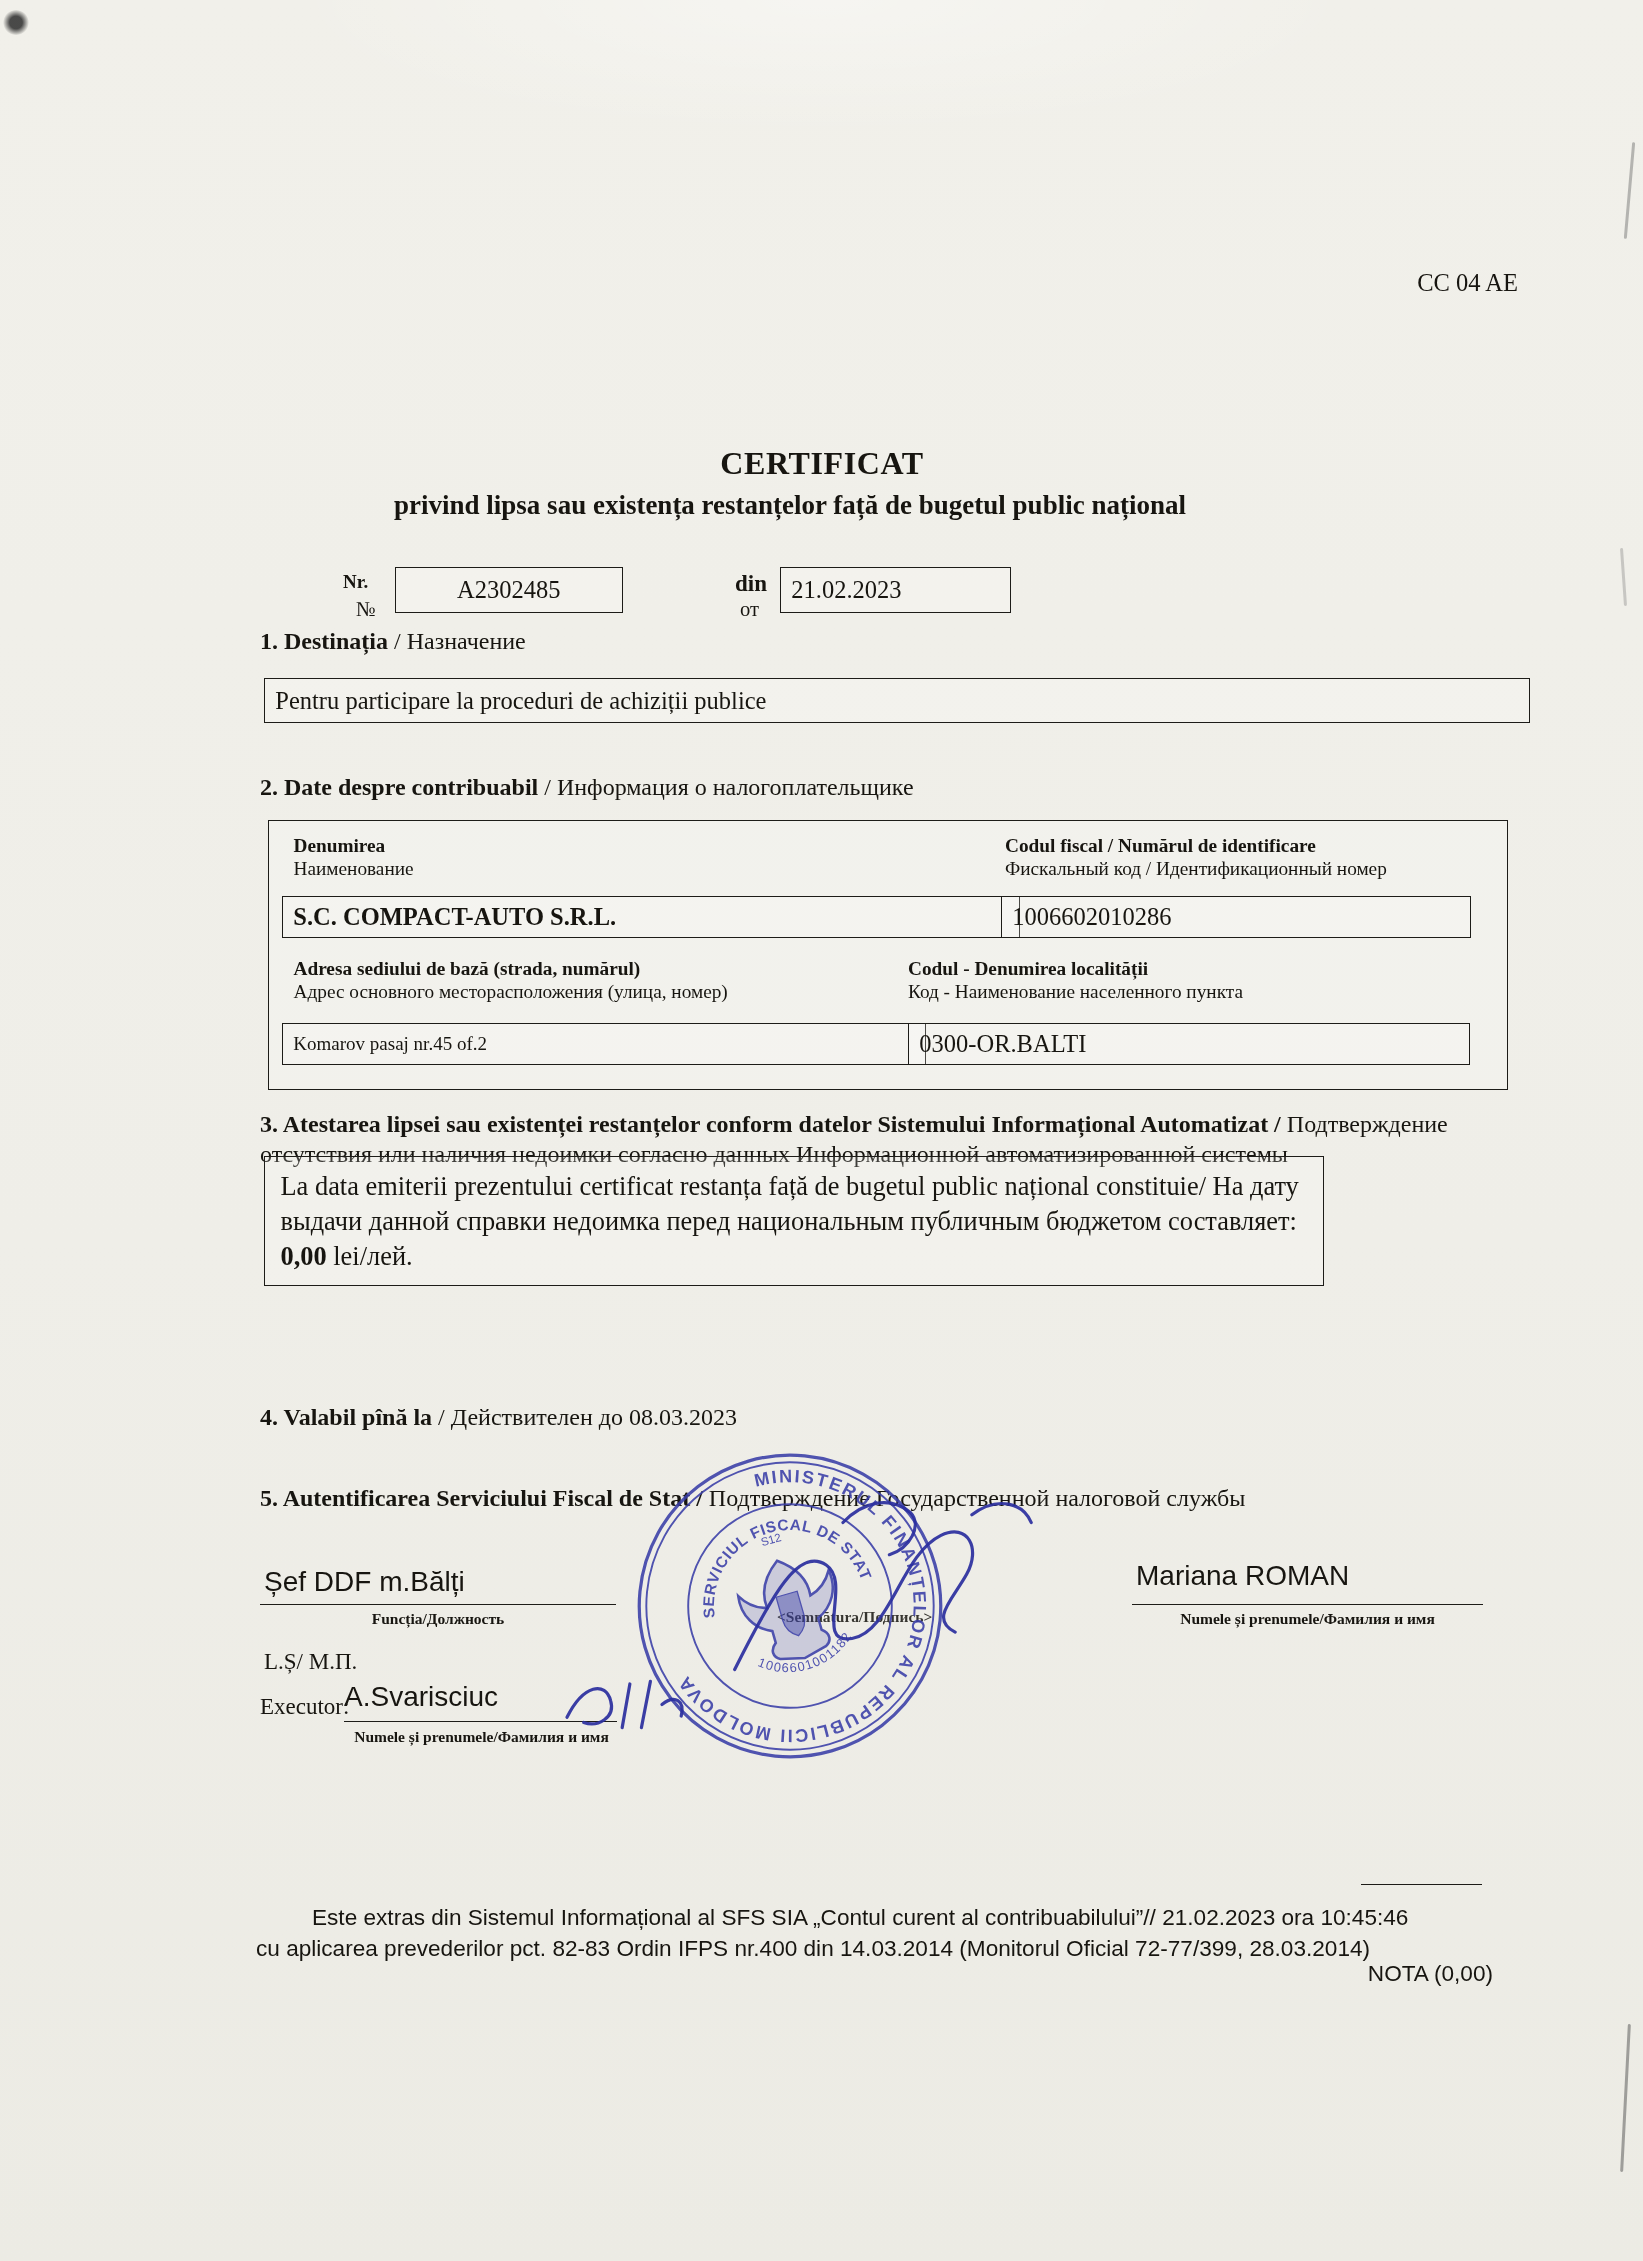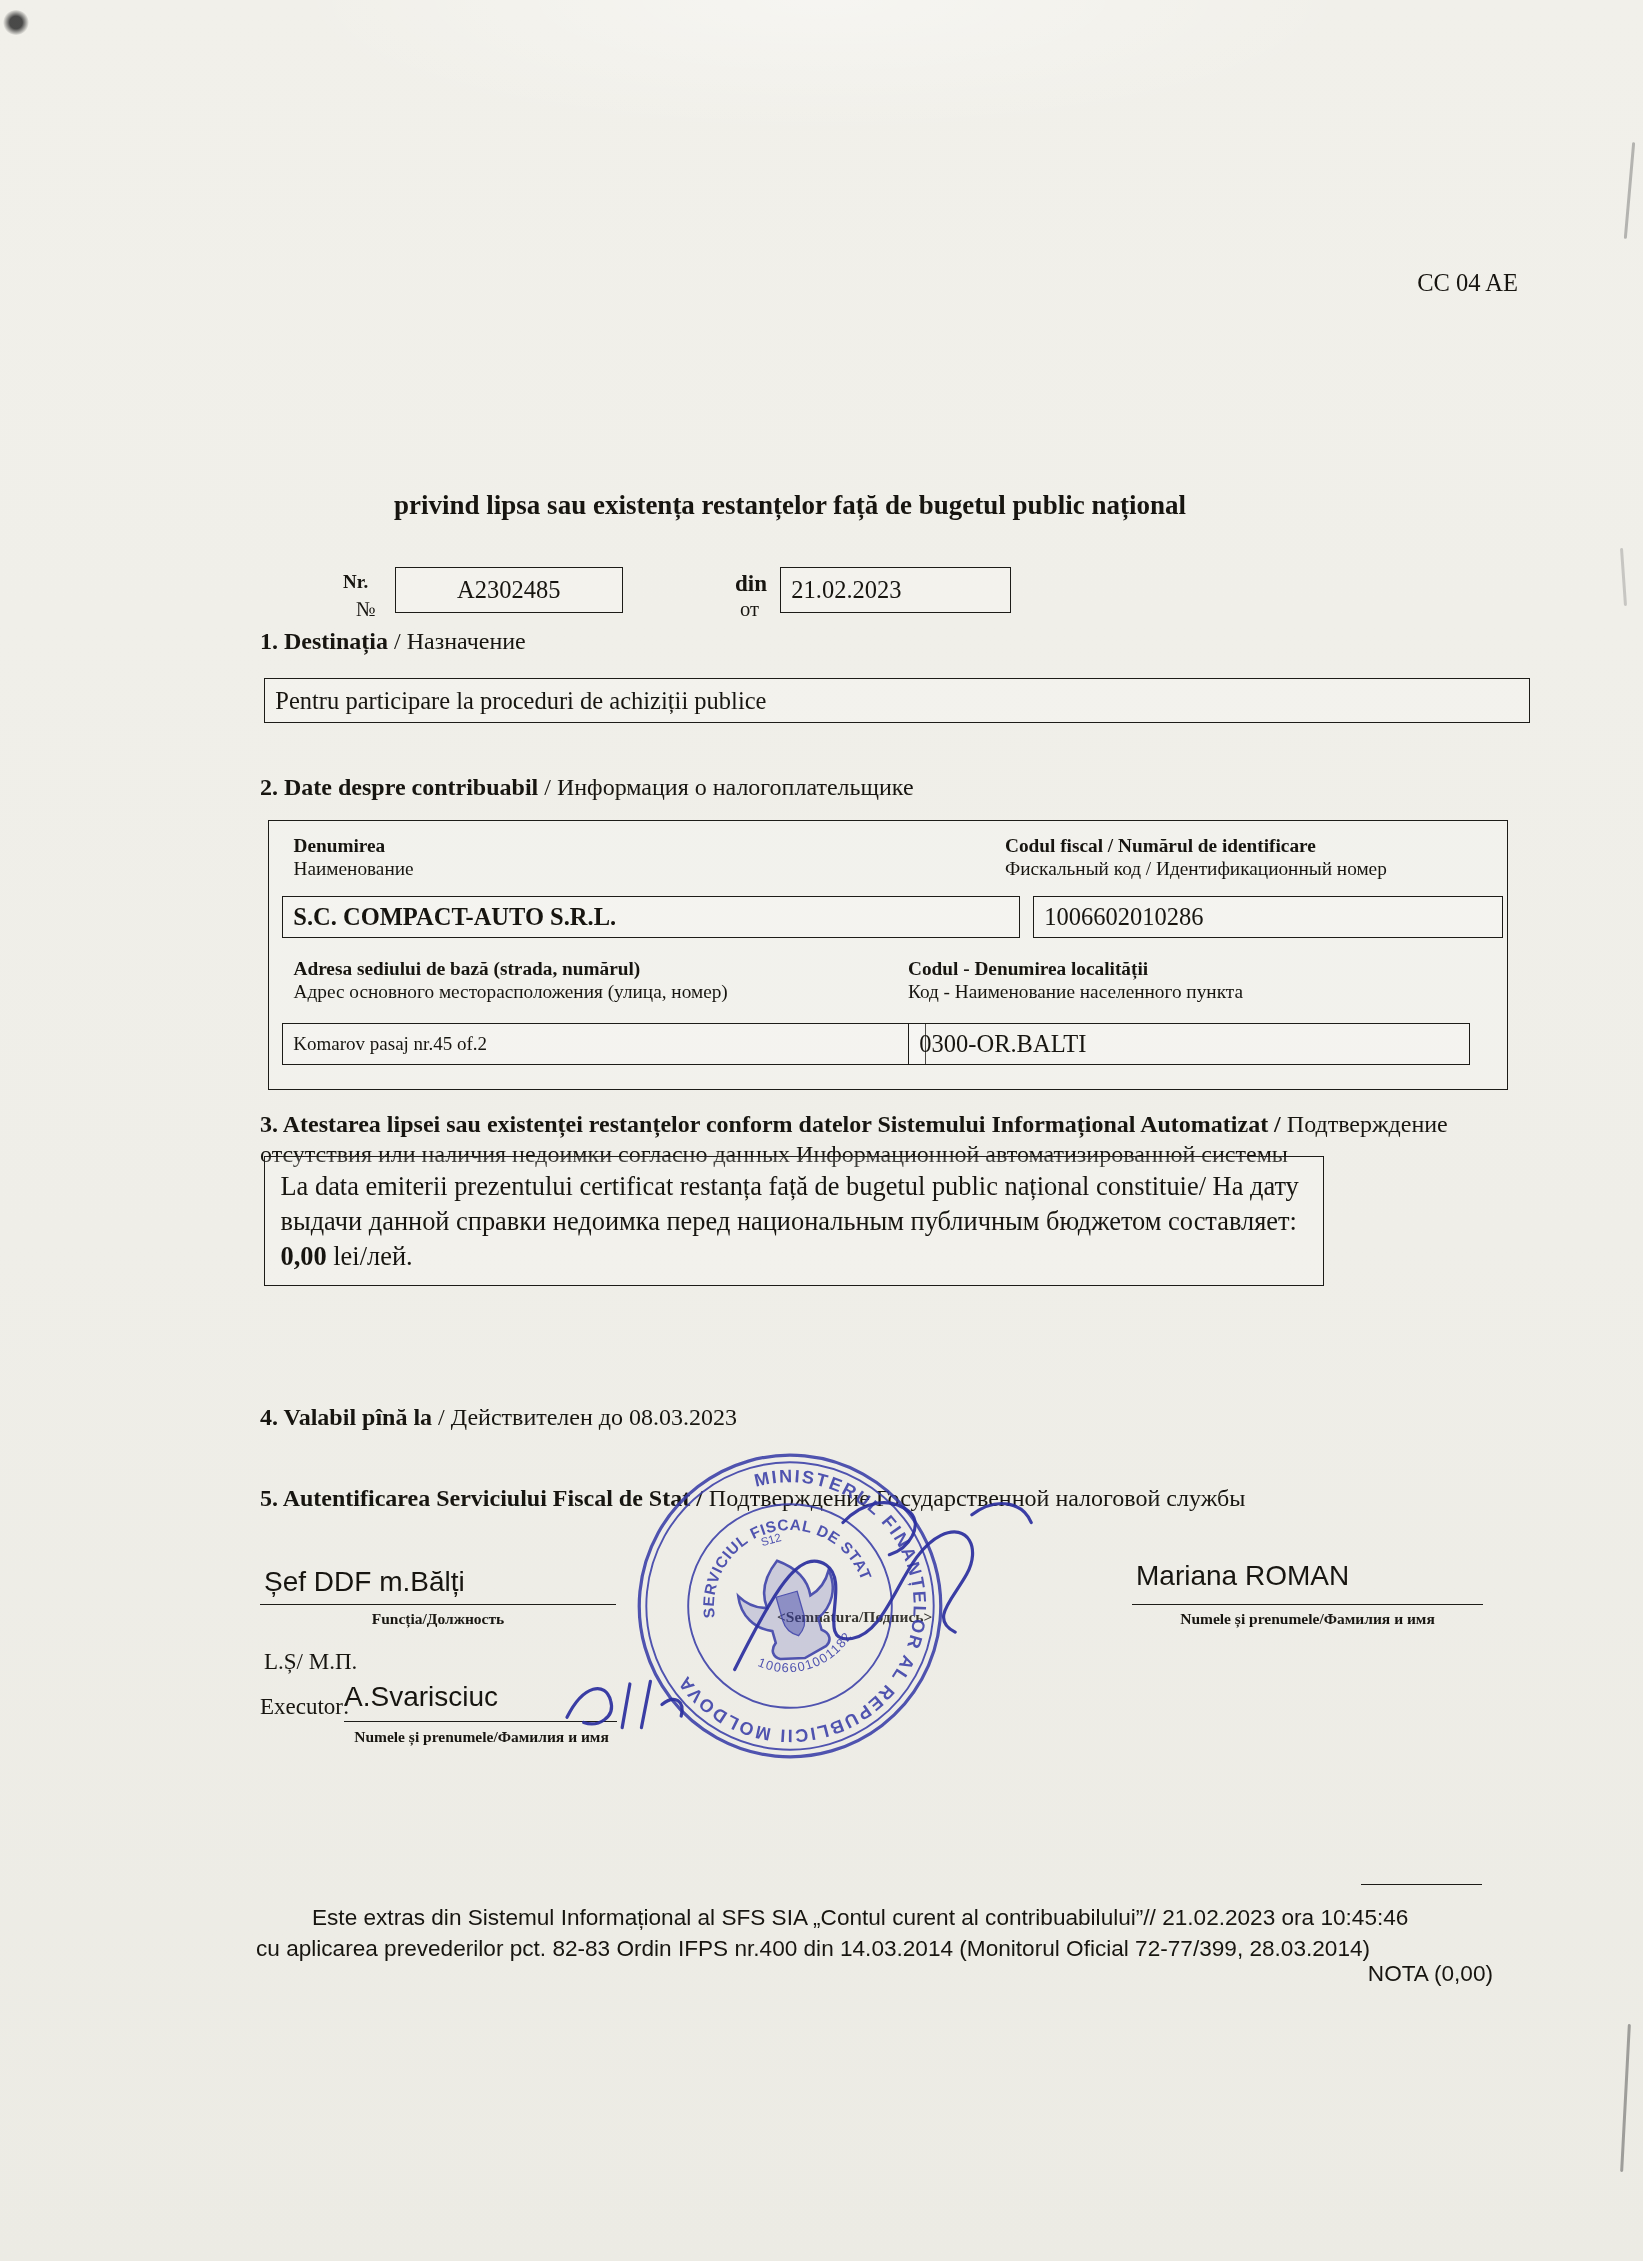--- a/index.html
+++ b/index.html
@@ -32,20 +32,21 @@
 <div class="page">
 
   <div class="abs artifact" style="left:2.6px;top:10.3px;width:26px;height:24.5px;border-radius:50%;
               background:radial-gradient(circle,#2c2c2c 0%,#2c2c2c 35%,transparent 72%);opacity:.85;"></div>
   <div class="abs artifact" style="left:1628px;top:142px;width:2.6px;height:97px;background:#6a6a6a;opacity:.45;transform:rotate(5deg);border-radius:1.9px;"></div>
   <div class="abs artifact" style="left:1622px;top:548px;width:2.6px;height:58px;background:#7a7a7a;opacity:.35;transform:rotate(-4deg);border-radius:1.9px;"></div>
   <div class="abs artifact" style="left:1624px;top:2024px;width:3.2px;height:148px;background:#4f4f4f;opacity:.5;transform:rotate(3deg);border-radius:2.6px;"></div>
 
   <div class="abs right" style="right:126px;top:269px;font-size:24.5px;">CC 04 AE</div>
 
+  <div class="abs b center" style="left:0;top:445px;width:1644px;font-size:32px;letter-spacing:0.6px;">CERTIFICAT</div>
   <div class="abs b center" style="left:0;top:490px;width:1580px;font-size:27px;">privind lipsa sau existența restanțelor față de bugetul public național</div>
 
   <div class="abs b" style="left:343px;top:571px;font-size:19px;">Nr.</div>
   <div class="abs" style="left:356px;top:598px;font-size:20.6px;">№</div>
   <div class="abs field center" style="left:395px;top:567px;width:205px;height:44px;font-size:24.5px;justify-content:center;">
     <span>A2302485</span>
   </div>
   <div class="abs b" style="left:735px;top:571px;font-size:23px;">din</div>
   <div class="abs" style="left:740px;top:598px;font-size:20.6px;">от</div>
   <div class="abs field center" style="left:780px;top:567px;width:208px;height:44px;font-size:24.5px;justify-content:flex-start;">
@@ -64,21 +65,21 @@
   </div>
   <div class="abs box" style="left:268px;top:820px;width:1238px;height:268px;">
     <div class="abs b" style="left:24.5px;top:14px;font-size:19.3px;">Denumirea</div>
     <div class="abs" style="left:24.5px;top:37px;font-size:19.3px;">Наименование</div>
     <div class="abs b" style="left:736px;top:14px;font-size:19.3px;">Codul fiscal / Numărul de identificare</div>
     <div class="abs" style="left:736px;top:37px;font-size:19.3px;">Фискальный код / Идентификационный номер</div>
 
     <div class="abs field b" style="left:13px;top:75px;width:715px;height:40px;font-size:24.5px;">
       <span>S.C. COMPACT-AUTO S.R.L.</span>
     </div>
-    <div class="abs field" style="left:732px;top:75px;width:447px;height:40px;font-size:24.5px;margin-left:32px;">
+    <div class="abs field" style="left:732px;top:75px;width:447px;height:40px;font-size:24.5px;">
       <span>1006602010286</span>
     </div>
 
     <div class="abs b" style="left:24.5px;top:137px;font-size:19.3px;">Adresa sediului de bază (strada, numărul)</div>
     <div class="abs" style="left:24.5px;top:160px;font-size:19.3px;">Адрес основного месторасположения  (улица, номер)</div>
     <div class="abs b" style="left:639px;top:137px;font-size:19.3px;">Codul - Denumirea localității</div>
     <div class="abs" style="left:639px;top:160px;font-size:19.3px;">Код - Наименование населенного пункта</div>
 
     <div class="abs field" style="left:13px;top:202px;width:621px;height:40px;font-size:19px;">
       <span>Komarov pasaj nr.45 of.2</span>

